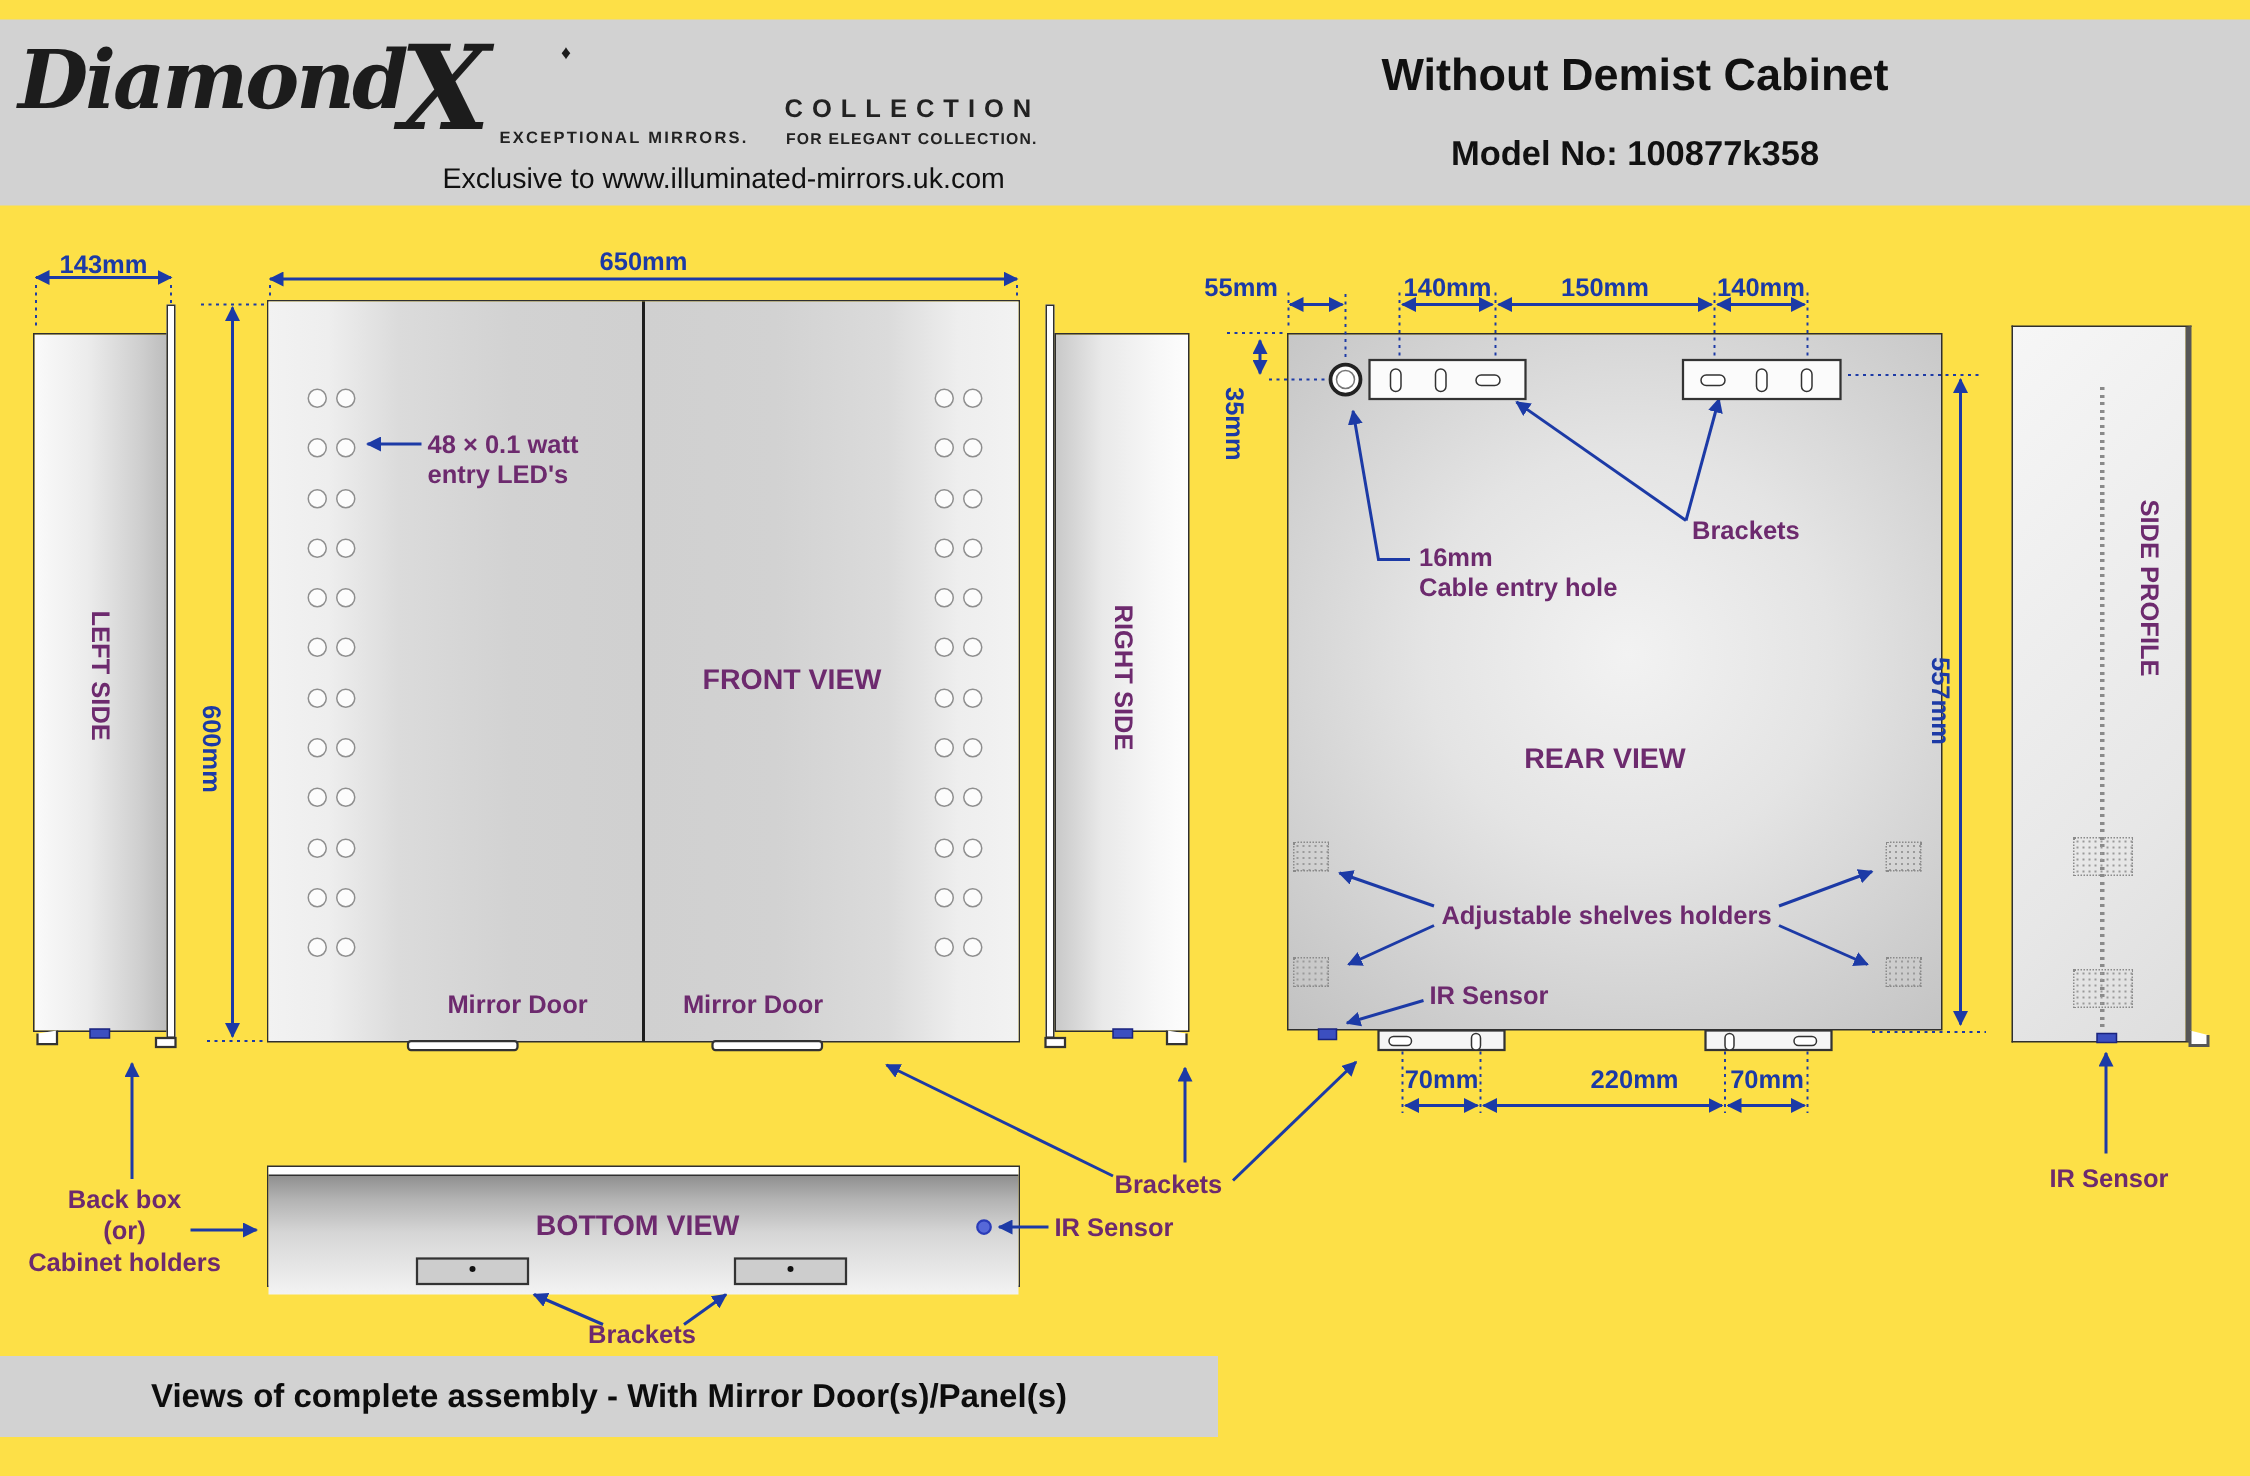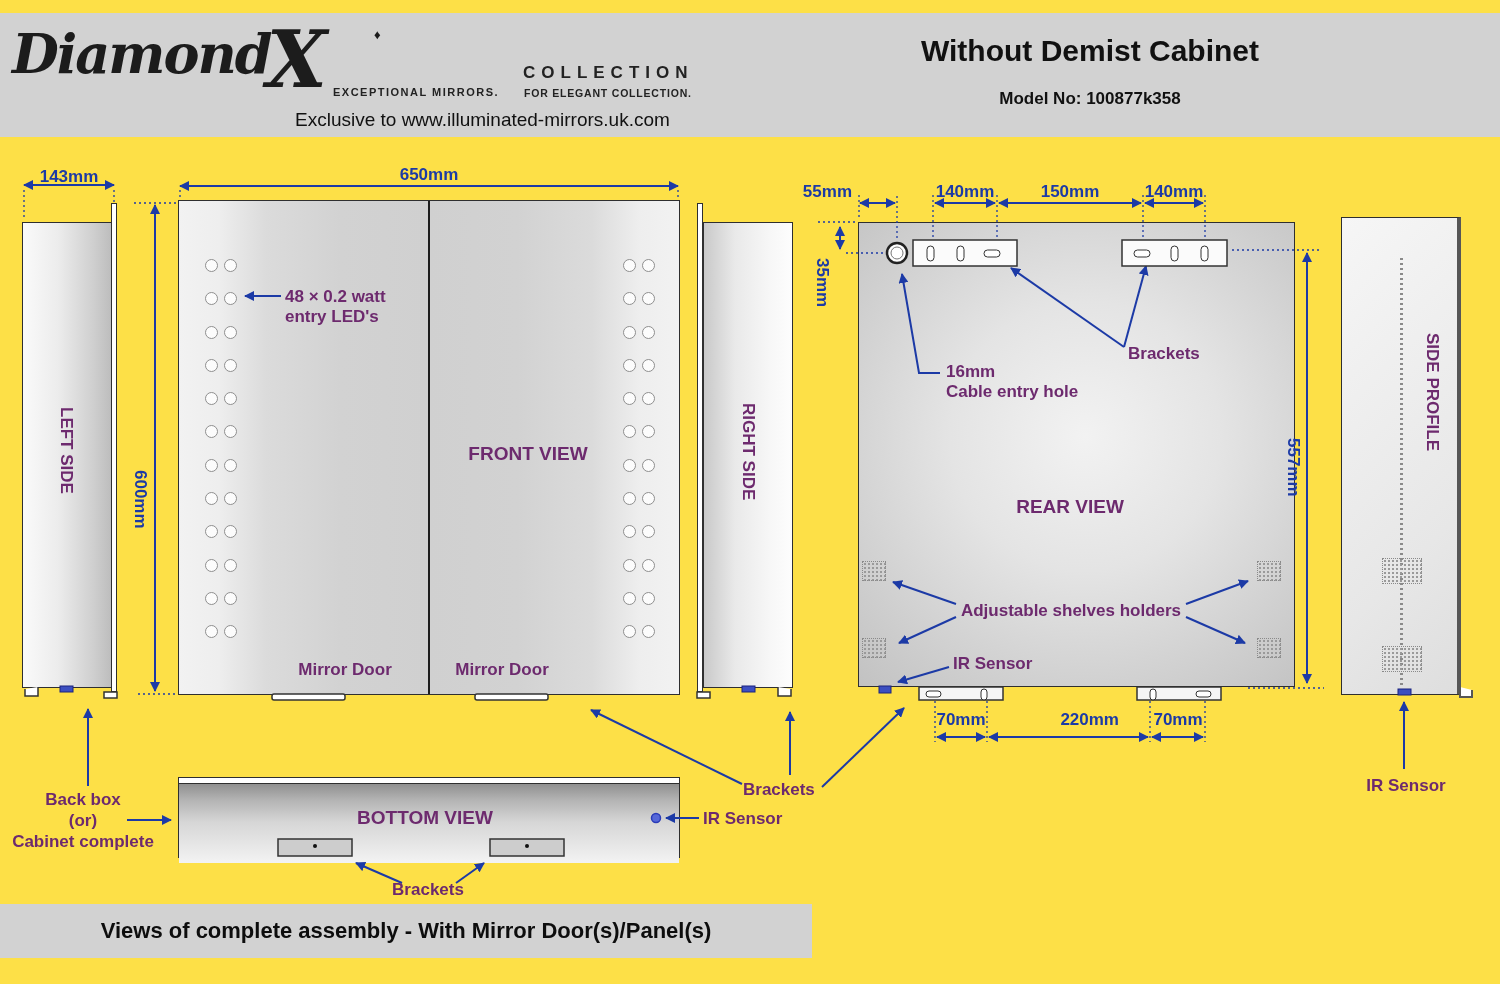--- a/index.html
+++ b/index.html
@@ -3,21 +3,21 @@
 <meta charset="utf-8">
 <style>
   :root{ --blue:#1c3aa6; --purple:#6d2a6e; --grey:#d2d2d2; }
   html,body{margin:0;padding:0;background:#fff;}
   .page{position:relative;width:1500px;height:984px;background:#fde047;overflow:hidden;
         font-family:"Liberation Sans",sans-serif;color:#111;}
   .abs{position:absolute;}
   
   .band{position:absolute;background:var(--grey);}
   .title{font-weight:bold;font-size:30px;text-align:center;}
-  .model{font-weight:bold;font-size:17px;text-align:center;}
+  .model{font-weight:bold;font-size:23px;text-align:center;}
   
   .logo-script{font-family:"DejaVu Serif",serif;font-style:italic;font-weight:bold;
                font-size:54px;letter-spacing:-2px;color:#1c1c1c;line-height:1;}
   .logo-x{font-size:78px;vertical-align:-14px;margin-left:-4px;}
   .logo-small{font-weight:bold;font-size:11px;letter-spacing:1.5px;color:#222;}
   .logo-coll{font-weight:600;font-size:17px;letter-spacing:6px;color:#222;}
   .logo-tag{font-weight:bold;font-size:10.5px;letter-spacing:.8px;color:#222;}
   .logo-excl{font-size:19px;color:#111;}
   
   .box{position:absolute;border:1.5px solid #2f2f2f;box-sizing:border-box;}
@@ -283,35 +283,35 @@
 
   <div class="plabel vtext" style="left:56px;top:407px;">LEFT SIDE</div>
   <div class="plabel vtext" style="left:738px;top:403px;">RIGHT SIDE</div>
   <div class="plabel vtext" style="left:1422px;top:333px;">SIDE PROFILE</div>
   <div class="plabel plabel-lg tc" style="left:428px;top:443px;width:200px;">FRONT VIEW</div>
   <div class="plabel plabel-lg tc" style="left:970px;top:496px;width:200px;">REAR VIEW</div>
   <div class="plabel plabel-lg tc" style="left:325px;top:807px;width:200px;">BOTTOM VIEW</div>
   <div class="plabel tc" style="left:295px;top:660px;width:100px;">Mirror Door</div>
   <div class="plabel tc" style="left:452px;top:660px;width:100px;">Mirror Door</div>
   <div class="plabel" style="left:285px;top:287px;">
-    <div>48 × 0.2 watt</div>
+    <div>48 × 0.1 watt</div>
     <div>entry LED's</div>
   </div>
   <div class="plabel" style="left:946px;top:362px;">
     <div>16mm</div>
     <div>Cable entry hole</div>
   </div>
   <div class="plabel" style="left:1128px;top:344px;">Brackets</div>
   <div class="plabel tc" style="left:921px;top:601px;width:300px;">Adjustable shelves holders</div>
   <div class="plabel" style="left:953px;top:654px;">IR Sensor</div>
   <div class="plabel" style="left:703px;top:809px;">IR Sensor</div>
   <div class="plabel tc" style="left:1346px;top:776px;width:120px;">IR Sensor</div>
   <div class="plabel" style="left:743px;top:780px;">Brackets</div>
   <div class="plabel tc" style="left:378px;top:880px;width:100px;">Brackets</div>
   <div class="plabel tc" style="left:2px;top:789px;width:162px;line-height:21px;">
     <div>Back box</div>
     <div>(or)</div>
-    <div>Cabinet complete</div>
+    <div>Cabinet holders</div>
   </div>
 
   <div class="band footer-text" style="left:0;top:904px;width:812px;height:54px;">Views of complete assembly - With Mirror Door(s)/Panel(s)</div>
 
 </div>
 
 </body></html>

